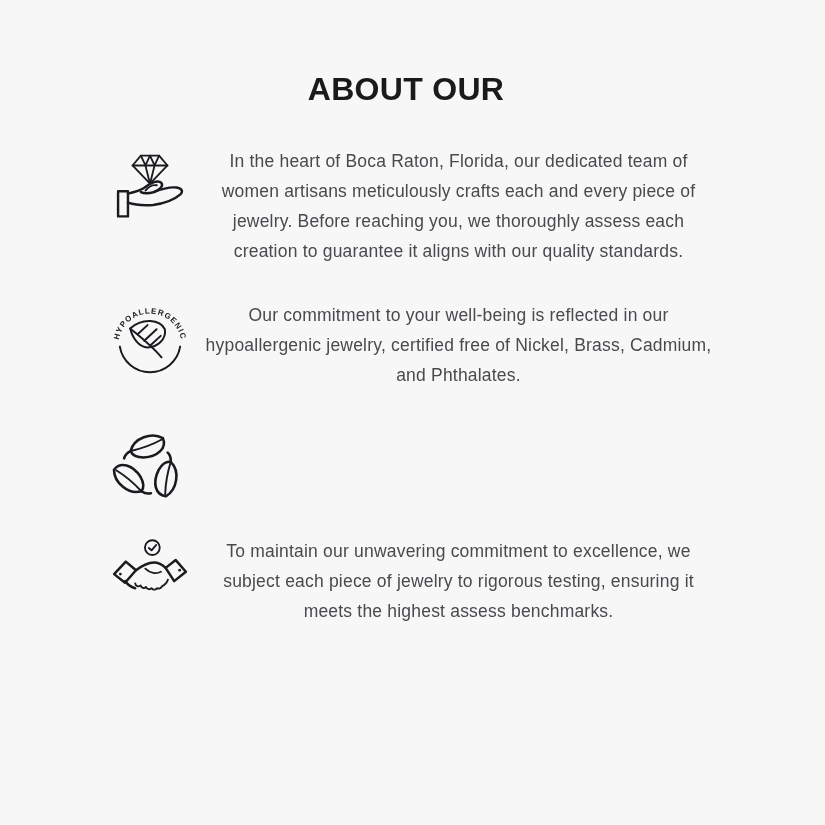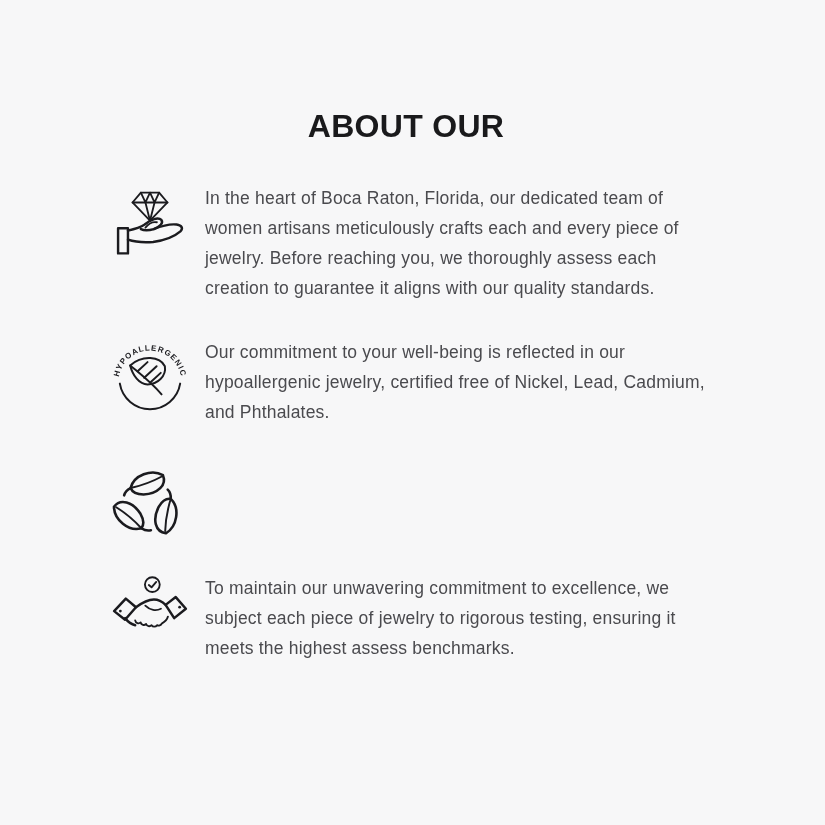--- a/index.html
+++ b/index.html
@@ -4,21 +4,21 @@
 <style>
   * { box-sizing: border-box; }
   html, body { margin: 0; padding: 0; }
   body {
     width: 825px; height: 825px;
     background: #f7f7f8;
     font-family: "Liberation Sans", sans-serif;
     overflow: hidden;
   }
   .wrap {
-    padding-top: 103px;
+    padding-top: 66px;
     margin-left: 95px;
     width: 622px;
   }
   .title {
     text-align: center;
     font-weight: bold;
     font-size: 32px;
     line-height: 46px;
     letter-spacing: 0.3px;
     color: #1a1a1c;
@@ -40,20 +40,21 @@
     padding-top: 2px;
   }
   .icon-box svg { display: block; }
   .para {
     width: 507px;
     font-size: 17.5px;
     line-height: 30px;
     letter-spacing: 0.2px;
     color: #4a4a4e;
     margin: 0;
+    text-align: center;
   }
   .stroke {
     fill: none;
     stroke: #1b1b1f;
     stroke-width: 3.2;
     stroke-linecap: round;
     stroke-linejoin: round;
   }
   .stroke-thin { stroke-width: 2.4; }
   .badge-text {
@@ -103,21 +104,21 @@
 
         <text class="badge-text">
           <textPath href="#badge-arc-top" startOffset="50%" text-anchor="middle">HYPOALLERGENIC</textPath>
         </text>
 
         <path class="stroke stroke-thin" d="M26,34 C41,21 62,23 68,35 C70,47 59,57 47,57 C37,57 29,46 26,34 Z"></path>
         <path class="stroke stroke-thin" d="M26,34 C39,45 51,54 64,69"></path>
         <path class="stroke stroke-thin" d="M35,41 L47,30 M43,49 L58,35 M51,54 L63,43"></path>
       </svg>
     </div>
-    <p class="para">Our commitment to your well-being is reflected in our hypoallergenic jewelry, certified free of Nickel, Lead, Cadmium, and Phthalates.</p>
+    <p class="para">Our commitment to your well-being is reflected in our hypoallergenic jewelry, certified free of Nickel, Brass, Cadmium, and Phthalates.</p>
   </div>
 
   <div class="row">
     <div class="icon-box">
       <svg width="76" height="76" viewBox="6 0 94 94" aria-hidden="true">
         <defs>
           <g id="leaf-unit">
             <path class="stroke" d="M29,31 C33,15 55,7 69,15 C74,27 63,38 45,39 C37,39 31,36 29,31 Z"></path>
             <path class="stroke stroke-thin" d="M29,31 C42,28 56,23 67,17"></path>
             <path class="stroke" d="M29,31 C25,33 22,36 21,40"></path>

